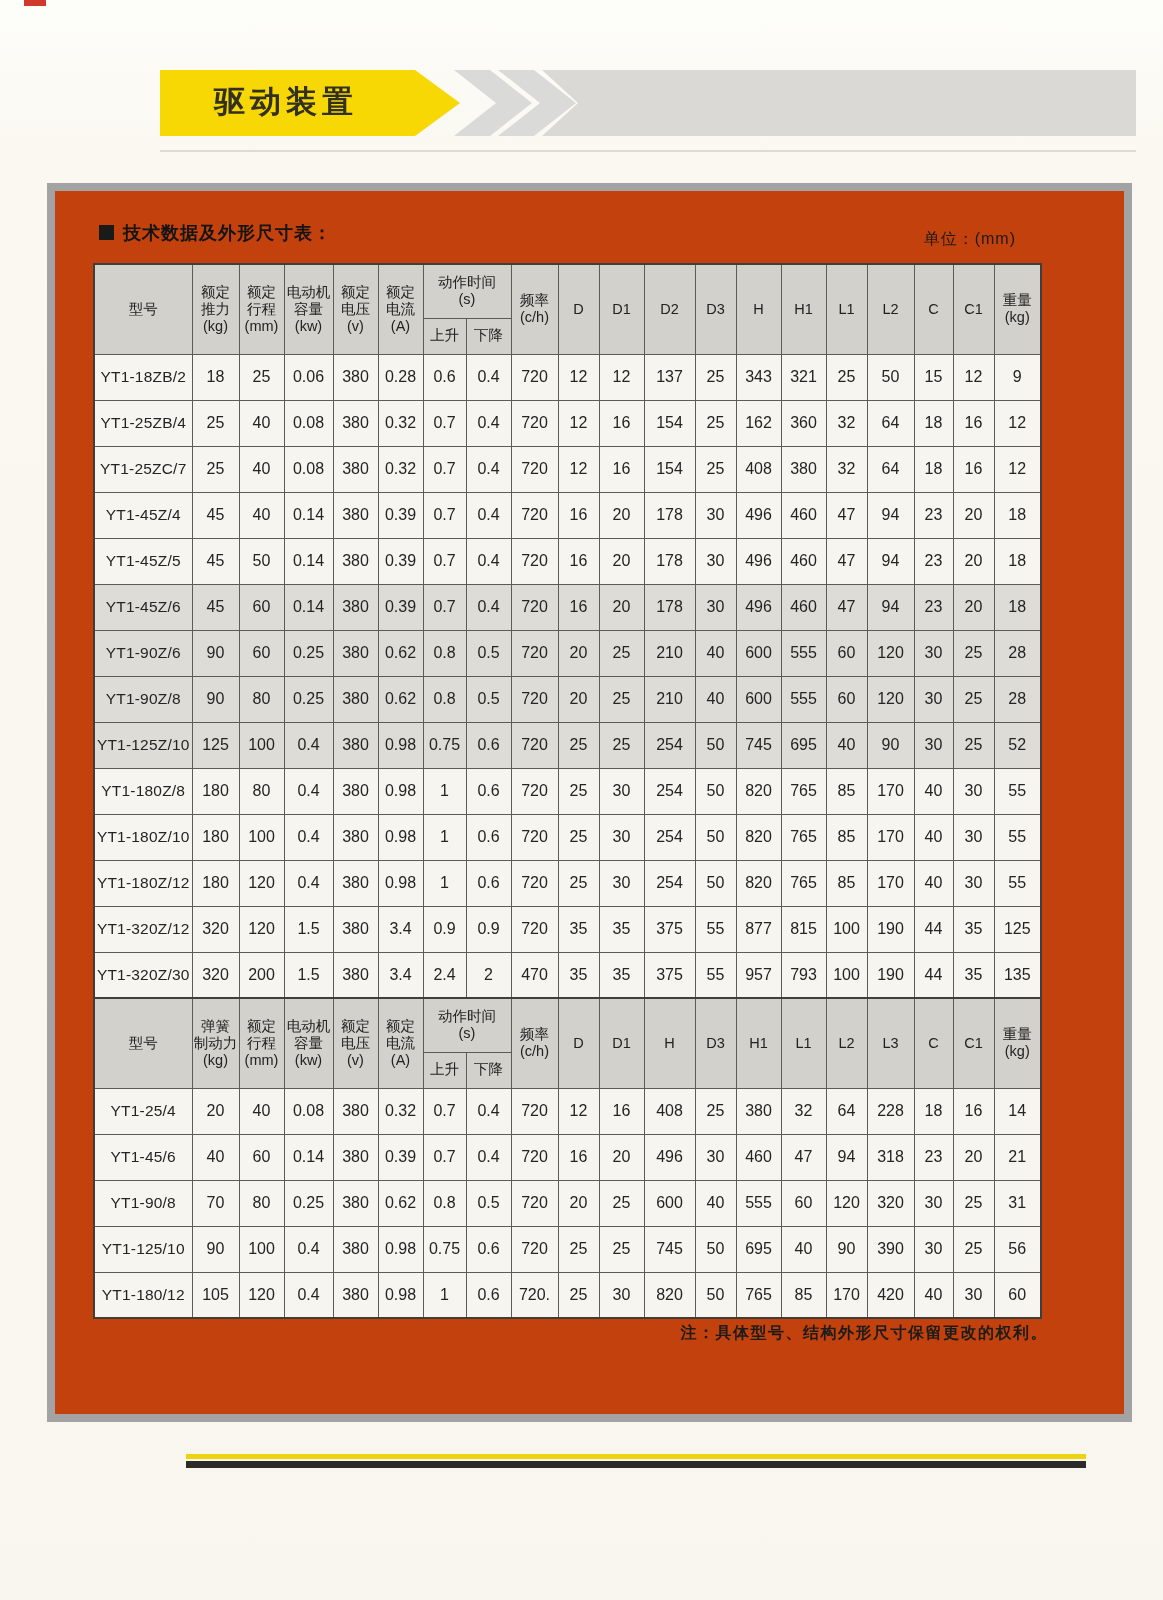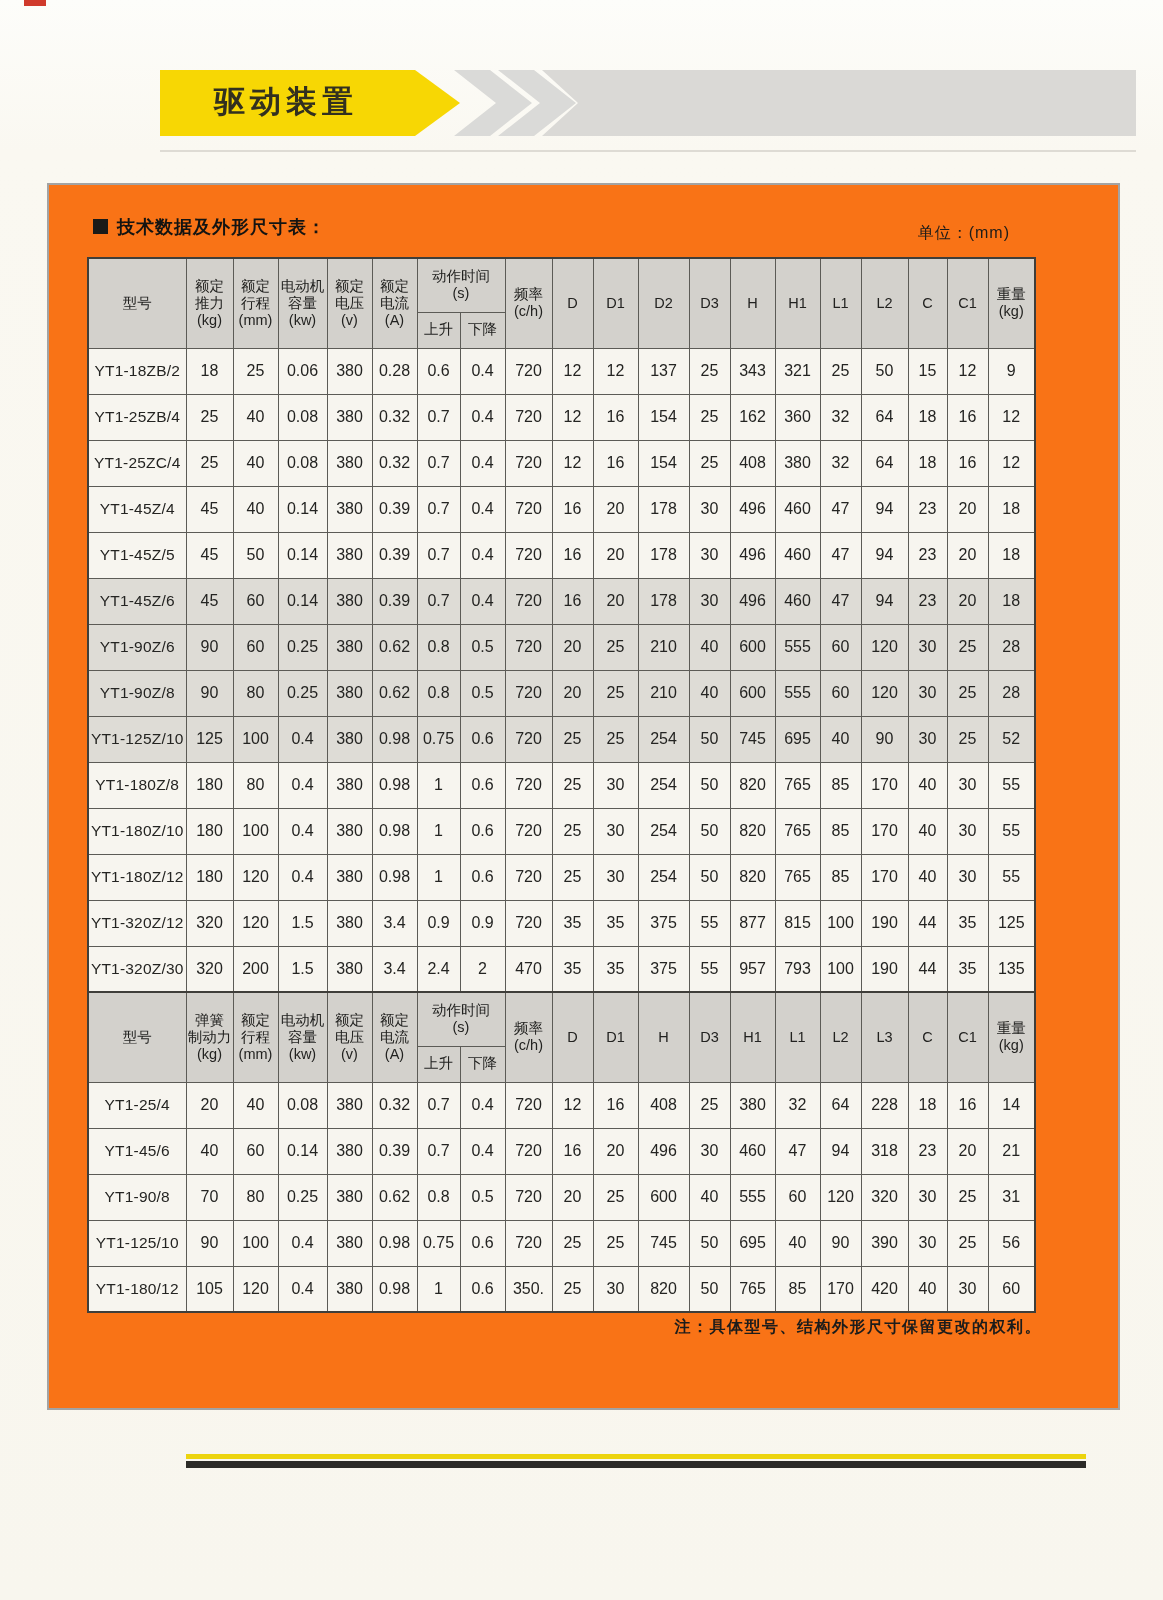--- a/index.html
+++ b/index.html
@@ -25,21 +25,21 @@
     clip-path:polygon(0 0,36px 0,78px 50%,36px 100%,0 100%,42px 50%); }
   .chev.c1 { left:294px; }
   .chev.c2 { left:338px; }
   .banner-bar { position:absolute; left:382px; top:0; width:594px; height:66px; background:#dad9d6;
     -webkit-clip-path:polygon(0 0,100% 0,100% 100%,0 100%,36px 50%);
     clip-path:polygon(0 0,100% 0,100% 100%,0 100%,36px 50%); }
   .banner-underline { position:absolute; left:160px; top:150px; width:976px; height:2px; background:#dedbd4; }
 
   
   .frame { position:absolute; left:47px; top:183px; width:1069px; height:1223px;
-    border:2px solid #a3a3a3; background:#f97316; }
+    border:8px solid #a3a3a3; background:#c2410c; }
   .frame-head { position:absolute; left:44px; top:30px; font-size:18px; font-weight:bold; color:#141412; letter-spacing:1px; }
   .square-marker { display:inline-block; width:15px; height:15px; background:#1a1a18; margin-right:9px; vertical-align:-1px; }
   .unit-label { position:absolute; right:108px; top:38px; font-size:16px; color:#1c1c1a; letter-spacing:1px; }
 
   
   .table-wrap { position:absolute; left:38px; top:72px; width:951px; }
   table.spec-table { border-collapse:collapse; table-layout:fixed; width:949px; border:2px solid #3f3e3a; }
   table.spec-table + table.spec-table { margin-top:-2px; }
   .spec-table th, .spec-table td { border:1px solid #5c5b56; text-align:center; vertical-align:middle; padding:0; }
   .spec-table thead th { background:#d3d1cc; font-weight:normal; font-size:14.5px; line-height:1.18; white-space:pre-line; color:#222220; }
@@ -179,21 +179,21 @@
             <td>25</td>
             <td>162</td>
             <td>360</td>
             <td>32</td>
             <td>64</td>
             <td>18</td>
             <td>16</td>
             <td>12</td>
           </tr>
           <tr>
-            <td class="model">YT1-25ZC/4</td>
+            <td class="model">YT1-25ZC/7</td>
             <td>25</td>
             <td>40</td>
             <td>0.08</td>
             <td>380</td>
             <td>0.32</td>
             <td>0.7</td>
             <td>0.4</td>
             <td>720</td>
             <td>12</td>
             <td>16</td>
@@ -605,21 +605,21 @@
           </tr>
           <tr>
             <td class="model">YT1-180/12</td>
             <td>105</td>
             <td>120</td>
             <td>0.4</td>
             <td>380</td>
             <td>0.98</td>
             <td>1</td>
             <td>0.6</td>
-            <td>350.</td>
+            <td>720.</td>
             <td>25</td>
             <td>30</td>
             <td>820</td>
             <td>50</td>
             <td>765</td>
             <td>85</td>
             <td>170</td>
             <td>420</td>
             <td>40</td>
             <td>30</td>

